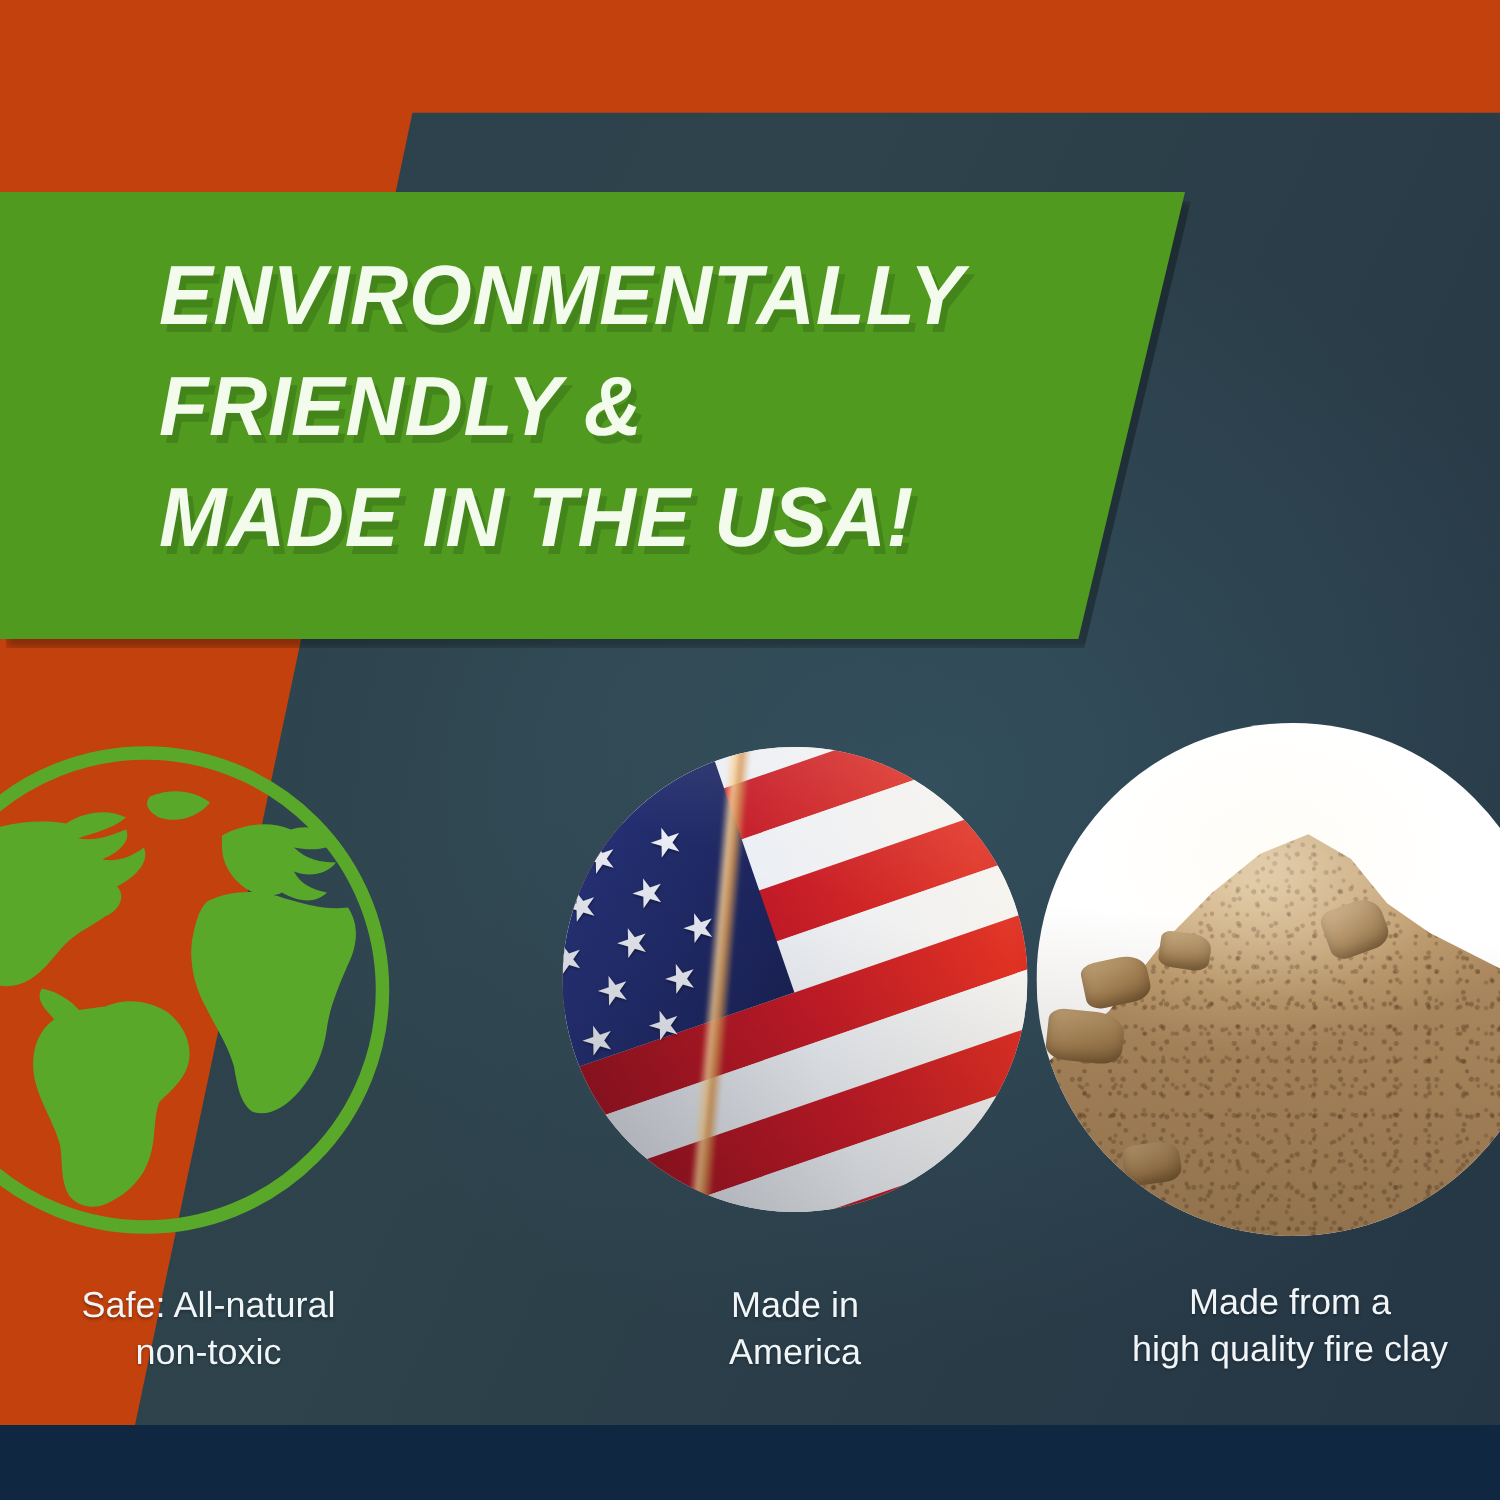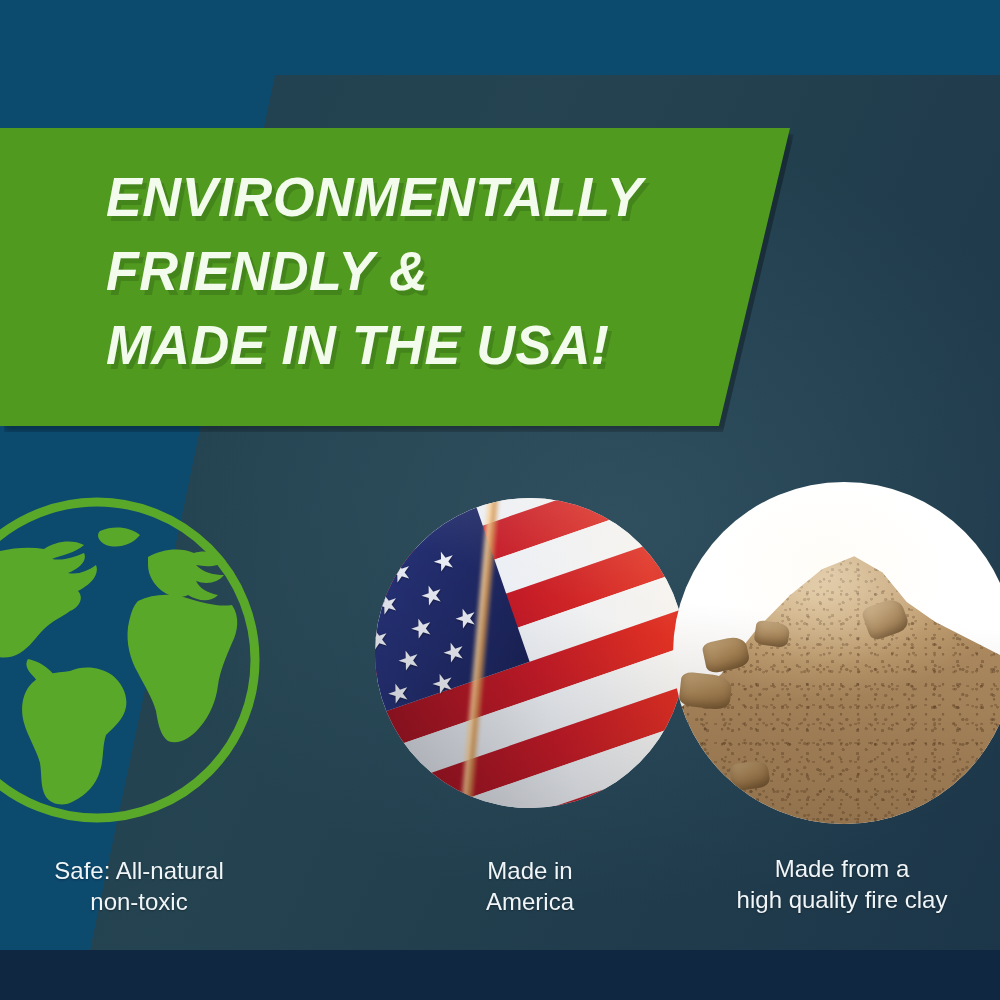--- a/index.html
+++ b/index.html
@@ -6,21 +6,21 @@
   html, body { width:1000px; height:1000px; }
   body {
     font-family: "Liberation Sans", sans-serif;
     background: #102842;
     overflow: hidden;
   }
   #poster {
     position: relative;
     width: 1000px;
     height: 1000px;
-    background: #0c4a6e;
+    background: #c2410c;
     overflow: hidden;
   }
 
   
   .diag-panel {
     position: absolute;
     left: 0; top: 0;
     width: 1000px; height: 1000px;
     background: linear-gradient(115deg, #22404f 0%, #26434f 40%, #1d3547 100%);
     -webkit-clip-path: polygon(27.5% 7.5%, 100% 7.5%, 100% 95%, 9% 95%);
@@ -85,21 +85,21 @@
     height: 460px;
   }
   .feature {
     position: absolute;
     top: 0;
     width: 340px;
     height: 460px;
   }
   .feature-1 { left: -68px; }
   .feature-2 { left: 341px; }
-  .feature-3 { left: 637px; }
+  .feature-3 { left: 655px; }
 
   .circle {
     position: absolute;
     top: 22px;
     left: 0;
     width: 340px;
     height: 340px;
     border-radius: 50%;
     overflow: hidden;
   }

